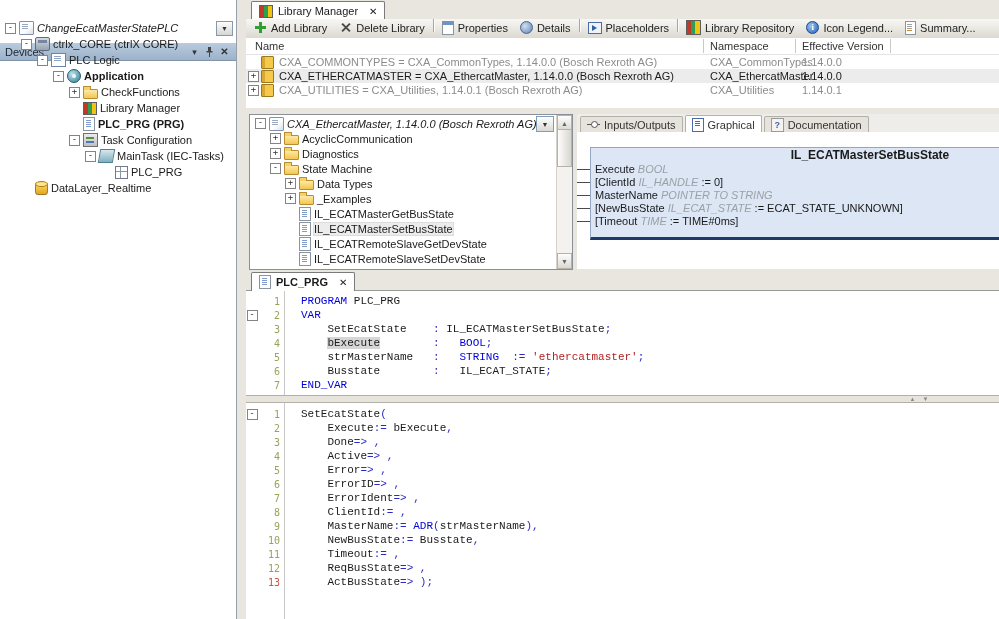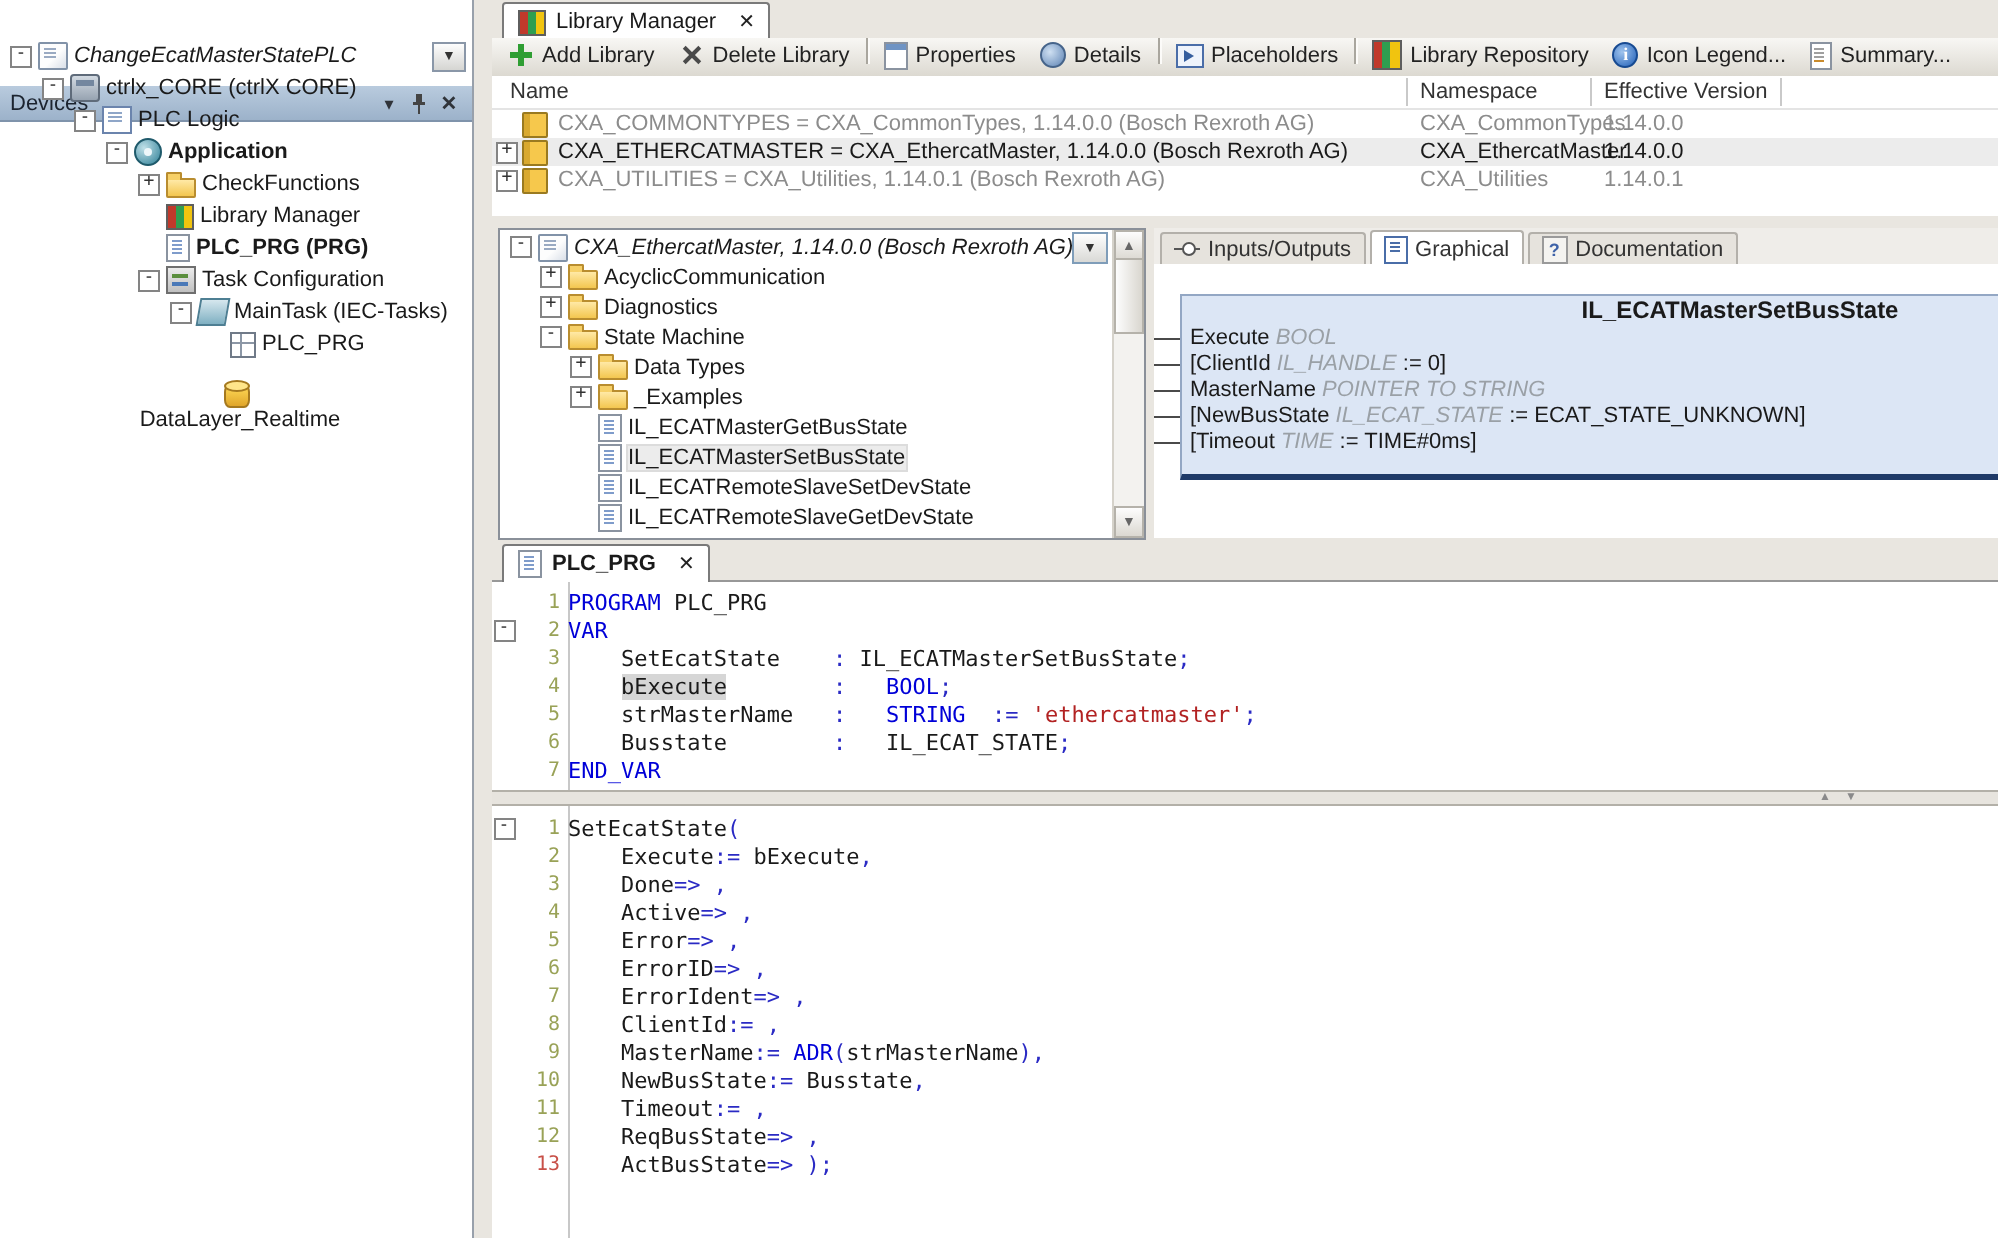--- a/index.html
+++ b/index.html
@@ -128,21 +128,21 @@
       border-radius:2px 2px 0 0;display:flex;align-items:center;gap:5px;padding:0 7px;font-weight:bold;}
   .editor{position:absolute;left:0;right:0;background:#fff;font-family:"DejaVu Sans Mono",monospace;font-size:11px;
       background-image:linear-gradient(#c8c8c8,#c8c8c8);background-repeat:no-repeat;background-position:38px 0;background-size:1px 100%;}
   #decl{top:291px;height:104px;padding-top:3px;}
   #body{top:403px;height:216px;padding-top:4px;}
   .code-line{height:14px;display:flex;align-items:center;white-space:pre;}
   .fold-col{width:12px;flex:none;display:flex;justify-content:center;}
   .fold-box{width:9px;height:9px;border:1px solid #848484;background:#fff;font-size:9px;line-height:7px;text-align:center;color:#333;}
   .ln-col{width:22px;flex:none;text-align:right;color:#99a257;padding-right:4px;font-size:10px;}
   .ln-red{color:#c85048;}
-  .code-text{}
+  .code-text{margin-left:17px;font-family:Liberation Mono, monospace;}
   .tk-kw{color:#0000d8;} .tk-id{color:#1a1a1a;} .tk-op{color:#2a2ac4;} .tk-str{color:#b22222;}
   .tk-hl{background:#d6d6d6;}
 
   #splitter{position:absolute;left:0;top:395px;right:0;height:8px;background:#e7e4de;border-top:1px solid #b3b0a8;border-bottom:1px solid #b3b0a8;box-sizing:border-box;}
   .split-btn{position:absolute;top:0;width:13px;height:6px;display:flex;align-items:center;justify-content:center;font-size:6px;color:#8a8a8a;}
 </style>
 </head>
 <body>
 
 <div id="app">
@@ -205,21 +205,21 @@
         <div class="trow" style="padding-left: 85px;">
           <span class="texp">-</span>
           <span class="ic ic-maintask"></span>
           <span class="tlabel">MainTask (IEC-Tasks)</span>
         </div>
         <div class="trow" style="padding-left: 101px;">
           <span class="texp hidden"></span>
           <span class="ic ic-grid"></span>
           <span class="tlabel">PLC_PRG</span>
         </div>
-        <div class="trow" style="padding-left: 21px; flex-direction: column;">
+        <div class="trow" style="padding-left: 21px;">
           <span class="texp hidden"></span>
           <span class="ic ic-datalayer"></span>
           <span class="tlabel">DataLayer_Realtime</span>
         </div>
       </div>
   </div>
 
   <div id="right">
 
     <div id="doc-tabstrip">
@@ -339,26 +339,26 @@
             <span class="tlabel">IL_ECATMasterGetBusState</span>
           </div>
           <div class="ltrow selected" style="padding-left: 35px;">
             <span class="texp hidden"></span>
             <span class="ic ic-page"></span>
             <span class="tlabel">IL_ECATMasterSetBusState</span>
           </div>
           <div class="ltrow" style="padding-left: 35px;">
             <span class="texp hidden"></span>
             <span class="ic ic-page"></span>
-            <span class="tlabel">IL_ECATRemoteSlaveSetDevState</span>
+            <span class="tlabel">IL_ECATRemoteSlaveGetDevState</span>
           </div>
           <div class="ltrow" style="padding-left: 35px;">
             <span class="texp hidden"></span>
             <span class="ic ic-page"></span>
-            <span class="tlabel">IL_ECATRemoteSlaveGetDevState</span>
+            <span class="tlabel">IL_ECATRemoteSlaveSetDevState</span>
           </div>
         </div>
       <div id="libtree-combo">▼</div>
       <div id="libtree-scroll">
         <div class="sb-btn sb-up">▲</div>
         <div class="sb-thumb"></div>
         <div class="sb-btn sb-down">▼</div>
       </div>
     </div>
 

